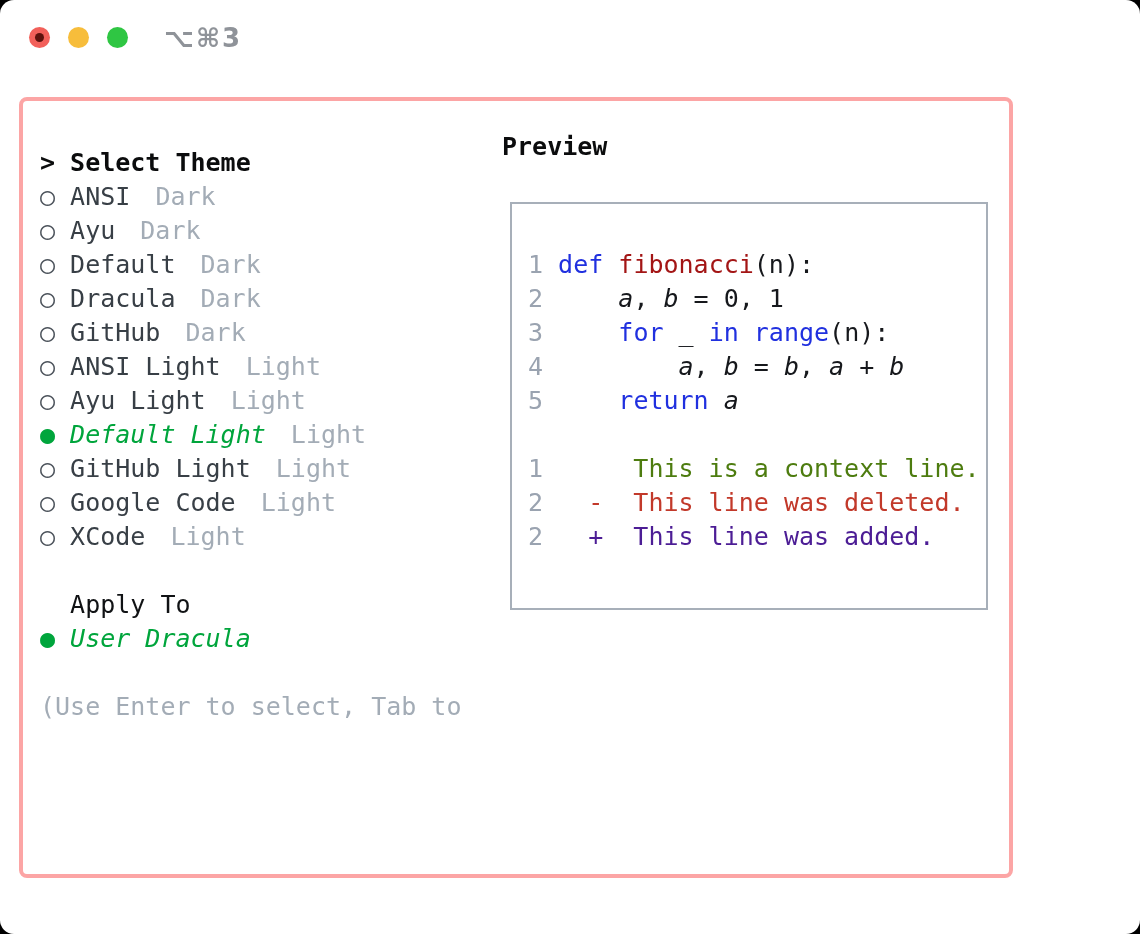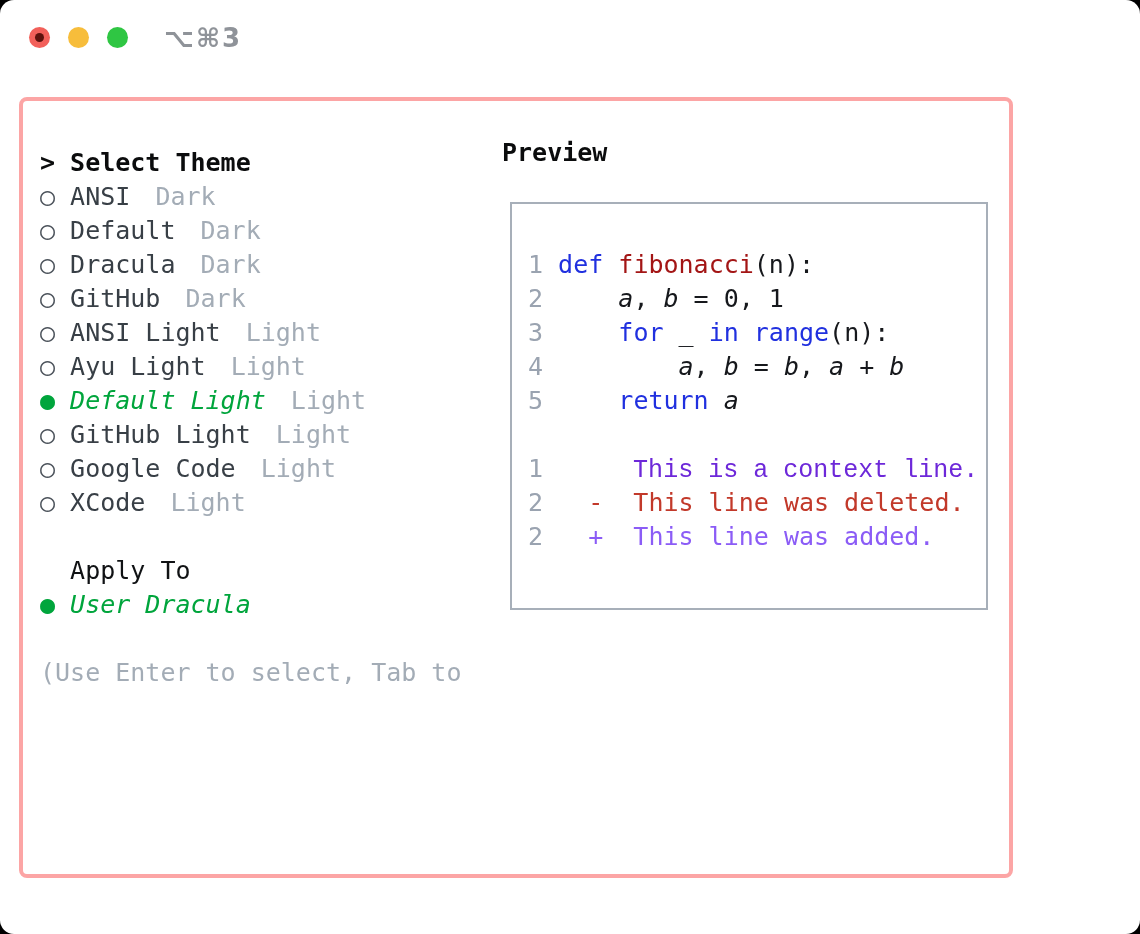--- a/index.html
+++ b/index.html
@@ -31,54 +31,55 @@
   .marker{color:#4d545c;}
   .row-selected .marker{color:#00a53c;}
   .row-selected .label{color:#00a53c;font-style:italic;}
   .label{color:#383f46;}
   .tag{color:#a3acb6;margin-left:10px;}
   .hdr{color:#0b0c0d;font-weight:bold;}
   .subhdr{color:#101214;}
   .hint{color:#a3acb6;}
   
   .preview-label{
-    position:absolute;left:479px;top:35px;height:34px;line-height:34px;
+    position:absolute;left:479px;top:29px;height:34px;line-height:34px;
     font-size:25px;font-weight:bold;color:#0b0c0d;
   }
   .preview-box{
     position:absolute;left:487px;top:101px;width:478px;height:408px;
     border:2px solid #a7afb9;box-sizing:border-box;background:#fff;
   }
   .code{margin:0;padding:44px 4px 0 16px;font-size:25px;line-height:34px;font-family:inherit;}
   .cl{height:34px;white-space:pre;}
   .ln{color:#9aa3b0;}
   .kw{color:#2030df;}
   .fn{color:#a31515;}
   .pl{color:#16181c;}
   .var{color:#16181c;font-style:italic;}
-  .ctx{color:#6d28d9;font-family:Liberation Mono, monospace;}
+  .ctx{color:#4d7c0f;}
   .del{color:#c2392a;}
-  .add{color:#8b5cf6;}
+  .add{color:#4c1d95;}
 </style>
 </head>
 <body>
 
 <div class="window">
 
   <div class="titlebar">
     <span class="tl tl-red"></span>
     <span class="tl tl-yellow"></span>
     <span class="tl tl-green"></span>
     <span class="shortcut">⌥⌘3</span>
   </div>
 
   <div class="panel">
     <div class="left">
         <div class="row hdr"><span>&gt; </span><span>Select Theme</span></div>
         <div class="row"><span class="marker">○ </span><span class="label">ANSI</span><span class="tag"> Dark</span></div>
+        <div class="row"><span class="marker">○ </span><span class="label">Ayu</span><span class="tag"> Dark</span></div>
         <div class="row"><span class="marker">○ </span><span class="label">Default</span><span class="tag"> Dark</span></div>
         <div class="row"><span class="marker">○ </span><span class="label">Dracula</span><span class="tag"> Dark</span></div>
         <div class="row"><span class="marker">○ </span><span class="label">GitHub</span><span class="tag"> Dark</span></div>
         <div class="row"><span class="marker">○ </span><span class="label">ANSI Light</span><span class="tag"> Light</span></div>
         <div class="row"><span class="marker">○ </span><span class="label">Ayu Light</span><span class="tag"> Light</span></div>
         <div class="row row-selected"><span class="marker">● </span><span class="label">Default Light</span><span class="tag"> Light</span></div>
         <div class="row"><span class="marker">○ </span><span class="label">GitHub Light</span><span class="tag"> Light</span></div>
         <div class="row"><span class="marker">○ </span><span class="label">Google Code</span><span class="tag"> Light</span></div>
         <div class="row"><span class="marker">○ </span><span class="label">XCode</span><span class="tag"> Light</span></div>
         <div class="row"></div>

